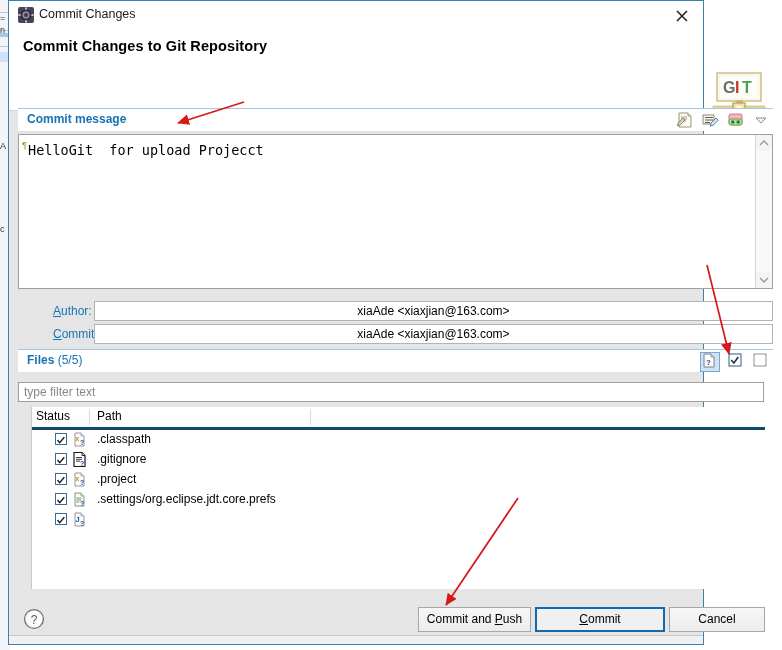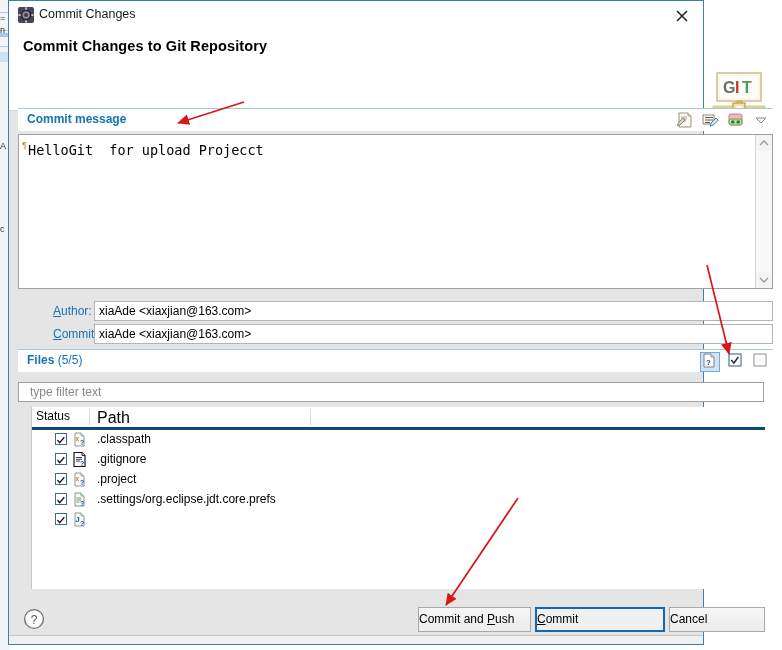--- a/index.html
+++ b/index.html
@@ -117,60 +117,60 @@
 
   
   .field-row{position:absolute;left:9px;width:755px;height:20px;}
   .field-label{
     position:absolute;left:3px;top:3px;font-size:12px;color:#1574b3;margin-left:32px;
   }
   .field-label u{text-decoration:underline;}
   .field-input{
     position:absolute;left:76px;top:0;width:679px;height:20px;
     border:1px solid #b4b4b4;background:#fff;box-sizing:border-box;
-    font-size:12px;color:#000;padding:2px 4px;
+    font-size:12px;color:#000;padding:2px 4px;text-align:center;
   }
 
   
   #files-section{position:absolute;left:9px;top:348px;width:755px;}
   #filter-input{
     position:absolute;left:9px;top:381px;width:746px;height:20px;
     border:1px solid #a0a0a0;background:#fff;box-sizing:border-box;
-    font-size:12px;color:#888;padding:2px 11px;
+    font-size:12px;color:#888;padding:2px 5px;
   }
   #files-table{
     position:absolute;left:22px;top:406px;width:733px;height:182px;
     border:1px solid #c8c8c8;border-top:none;border-right:none;border-bottom:none;
     background:#fff;
   }
   #files-header{
     position:relative;height:20px;border-bottom:3px solid #0c4a6e;
     background:#ffffff;
   }
   .col-status{position:absolute;left:4px;top:2px;font-size:12px;color:#000;}
-  .col-path{position:absolute;left:65px;top:2px;font-size:16px;color:#000;}
+  .col-path{position:absolute;left:65px;top:2px;font-size:12px;color:#000;}
   .hdr-sep{position:absolute;top:2px;width:1px;height:16px;background:#dcdcdc;}
   .file-row{position:relative;height:20px;}
   .file-check{
     position:absolute;left:23px;top:3px;width:12px;height:12px;
     border:1px solid #3d6a99;background:#fff;box-sizing:border-box;
   }
   .file-icon{position:absolute;left:41px;top:2px;width:14px;height:15px;}
   .file-path{position:absolute;left:65px;top:2px;font-size:12px;color:#000;}
 
   
   #help-btn{
     position:absolute;left:14px;top:607px;width:22px;height:22px;cursor:default;
   }
   .btn{
     position:absolute;top:606px;height:25px;
     background:linear-gradient(#f6f6f6,#ececec);
     border:1px solid #a8a8a8;
     font-size:12px;color:#000;
-    line-height:23px;
+    text-align:center;line-height:23px;
     box-sizing:border-box;cursor:default;
     font-family:"Liberation Sans", sans-serif;
   }
   #btn-commit-push{left:409px;width:113px;}
   #btn-commit{
     left:526px;width:130px;
     border:2px solid #1268b3;
     background:#f0f0f0;
     line-height:21px;
   }

